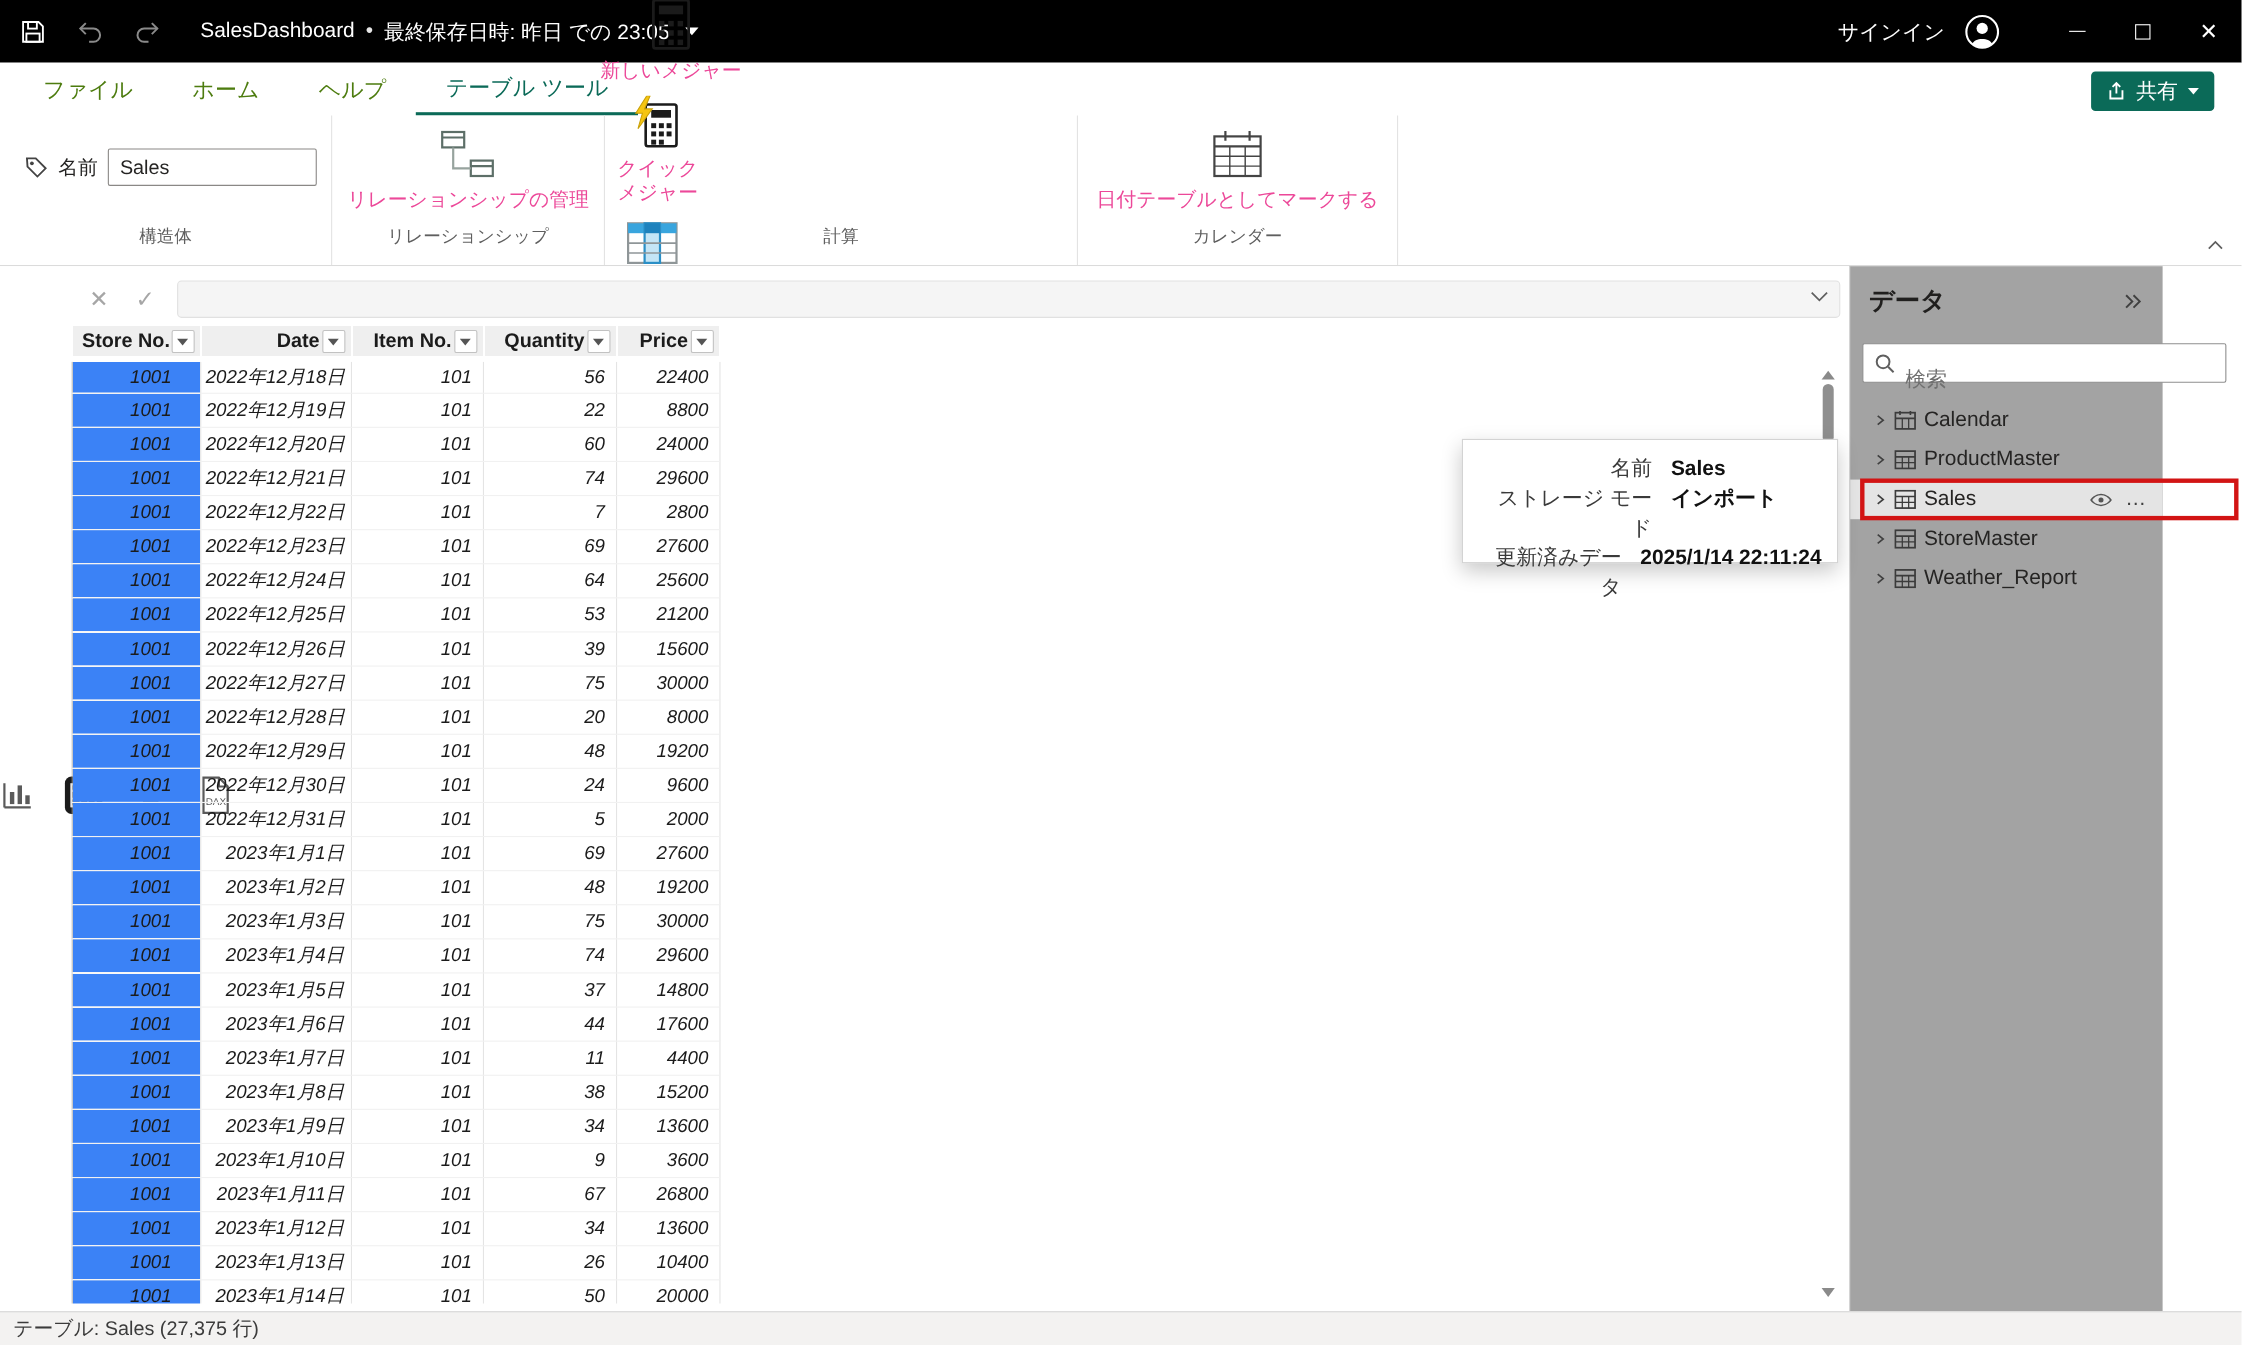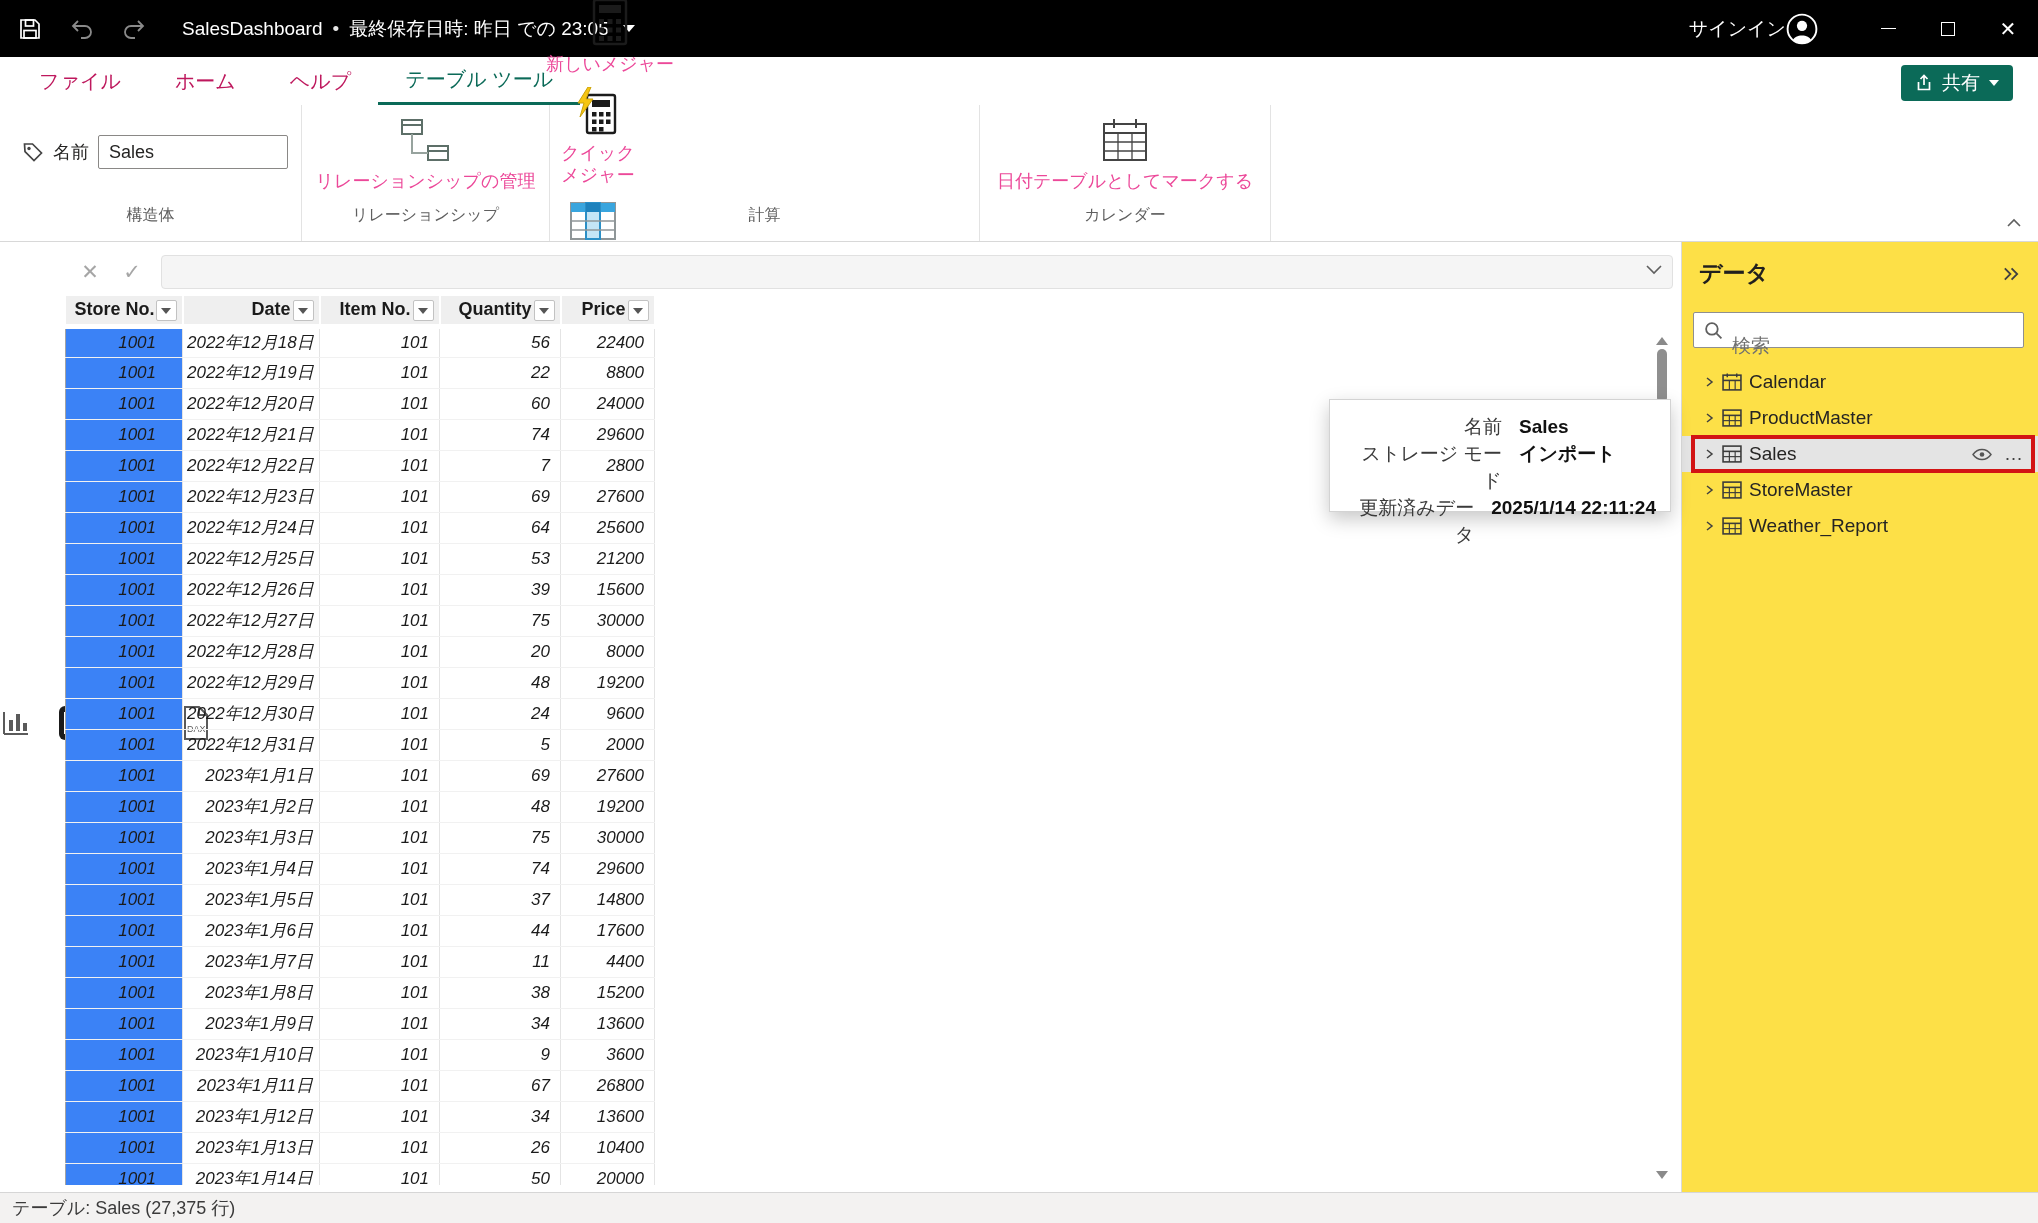--- a/index.html
+++ b/index.html
@@ -7,29 +7,29 @@
   body { font-family:"Liberation Sans","DejaVu Sans",sans-serif; background:#fff; color:#252423; }
   .app { position:relative; width:2038px; height:1223px; overflow:hidden; background:#fff; }
 
   
   .titlebar { position:absolute; top:0; left:0; width:100%; height:57px; background:#000; display:flex; align-items:center; color:#fff; }
   .tb-icon { width:44px; height:44px; display:flex; align-items:center; justify-content:center; margin-left:8px; border-radius:4px; }
   .tb-title { display:flex; align-items:center; gap:10px; margin-left:26px; font-size:19px; }
   .tb-sep { opacity:.9; }
   .tb-caret { width:0; height:0; border-left:6px solid transparent; border-right:6px solid transparent; border-top:7px solid #fff; margin-left:4px; }
   .tb-spacer { flex:1; }
-  .signin { font-size:19px; cursor:default; }
+  .signin { font-size:19px; margin-right:18px; cursor:default; }
   .avatar { width:32px; height:32px; margin-right:40px; }
   .winbtn { width:60px; height:57px; display:flex; align-items:center; justify-content:center; font-size:20px; color:#fff; }
   .winbtn .min { width:15px; height:0; border-top:1.6px solid #fff; display:block; }
   .winbtn .max { width:14px; height:14px; border:1.6px solid #fff; display:block; }
 
   
   .tabrow { position:absolute; top:57px; left:0; width:100%; height:48px; background:#fff; display:flex; align-items:stretch; }
-  .rtab { display:flex; align-items:center; padding:0 27px; font-size:20px; color:#be185d; cursor:default; }
+  .rtab { display:flex; align-items:center; padding:0 27px; font-size:20px; color:#4d7c0f; cursor:default; }
   .rtab.active { color:var(--accent); border-bottom:3px solid var(--accent); }
   .share-btn { position:absolute; right:25px; top:8px; height:36px; display:flex; align-items:center; gap:9px; background:var(--accent); color:#fff; border:none; border-radius:4px; padding:0 14px; font-size:19px; font-family:inherit; }
   .share-caret { width:0; height:0; border-left:5px solid transparent; border-right:5px solid transparent; border-top:6px solid #fff; }
 
   
   .ribbon { position:absolute; top:105px; left:0; width:100%; height:137px; background:#fff; border-bottom:1px solid #d8d8d8; display:flex; }
   .rgroup { position:relative; height:100%; border-right:1px solid #e3e3e3; }
   .rgroup-label { position:absolute; bottom:15px; left:0; width:100%; text-align:center; font-size:16px; color:#5f5f5f; }
   .g-structure { width:302px; }
   .g-rel { width:248px; display:flex; justify-content:center; }
@@ -71,21 +71,21 @@
   table.grid td:nth-child(2) { padding-right:6px; }
 
   
   .vscroll { position:absolute; left:1590px; top:91px; width:14px; height:852px; }
   .vs-arrow { width:0; height:0; margin:4px auto; border-left:6px solid transparent; border-right:6px solid transparent; }
   .vs-up { border-bottom:8px solid #8a8a8a; }
   .vs-down { border-top:8px solid #8a8a8a; position:absolute; bottom:2px; left:1px; }
   .vs-thumb { width:10px; margin:4px auto 0; height:54px; background:#8f8f8f; border-radius:6px; }
 
   
-  .panel { position:absolute; left:1681px; top:0; width:357px; height:100%; border-left:1px solid #d9d9d9; background:#fde047; }
+  .panel { position:absolute; left:1681px; top:0; width:285px; height:100%; border-left:1px solid #d9d9d9; background:#a3a3a3; }
   .panel-head { display:flex; align-items:center; justify-content:space-between; padding:16px 18px 0 17px; }
   .panel-title { font-size:23px; font-weight:700; color:#201f1e; }
   .searchbox { position:absolute; left:11px; top:70px; width:331px; height:36px; border:1px solid #8f8f8f; border-radius:2px; display:flex; align-items:center; gap:9px; padding:0 10px; background:#fff; }
   .searchbox input { border:none; outline:none; flex:1; font-size:19px; font-family:inherit; color:#252423; background:transparent;margin-top:32px; }
   .searchbox input::placeholder { color:#707070; }
   .tree { position:absolute; left:0; top:122px; width:100%; }
   .tree-item { height:36px; display:flex; align-items:center; gap:7px; padding-left:21px; font-size:19px; color:#252423; }
   .tree-item.selected { background:#e4e4e4; }
   .tree-item .grow { flex:1; }
   .tree-right { display:flex; align-items:center; gap:12px; padding-right:14px; }

